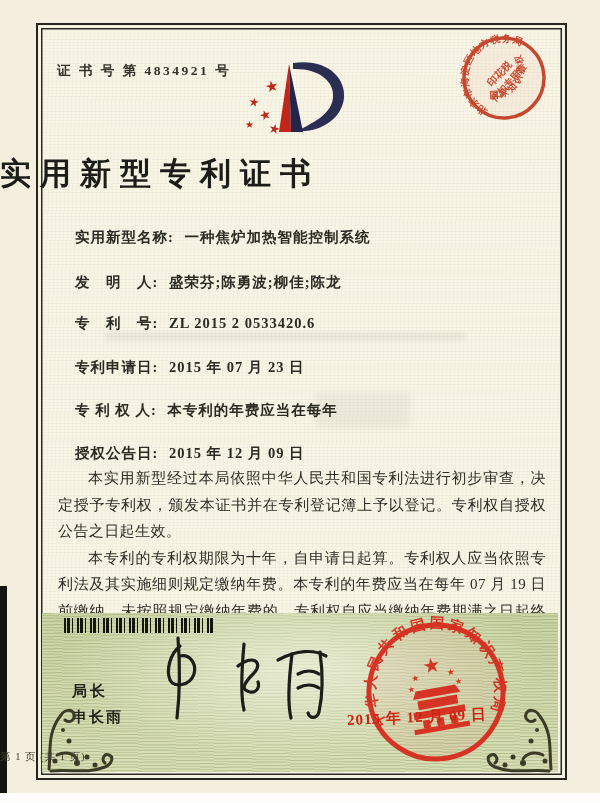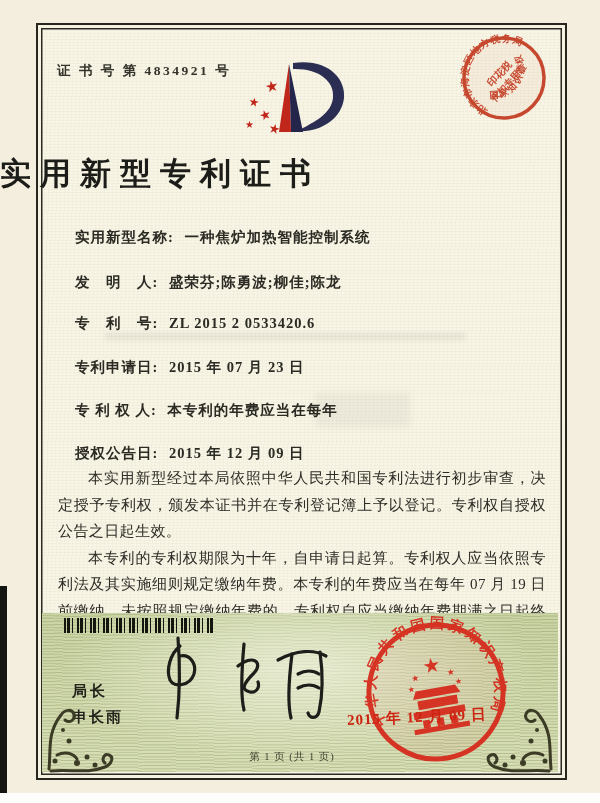--- a/index.html
+++ b/index.html
@@ -42,21 +42,21 @@
            background:repeating-linear-gradient(90deg,#15150f 0 2px,transparent 2px 3px,
              #15150f 3px 6px,transparent 6px 8px,#15150f 8px 9px,transparent 9px 13px);}
   .chief-title{position:absolute;left:72px;top:682px;font-size:15px;font-weight:bold;
                color:#23231c;letter-spacing:3px;font-family:Liberation Sans, sans-serif;}
   .chief-name{position:absolute;left:72px;top:692px;font-size:15px;font-weight:bold;
               color:#23231c;letter-spacing:2px;font-family:"Liberation Sans","DejaVu Sans",sans-serif;margin-top:16px;}
   .signature{position:absolute;left:142px;top:626px;}
   .seal{position:absolute;left:360px;top:616px;}
   .seal-date{position:absolute;left:347px;top:708px;font-size:15px;font-weight:bold;
              color:#cd2411;letter-spacing:1px;transform:rotate(-2.5deg);z-index:6;white-space:nowrap;}
-  .footer{position:absolute;left:0;top:750px;width:584px;text-align:center;
+  .footer{position:absolute;left:0;top:750px;width:584px;text-align:left;
           font-size:10.5px;color:#3f3f2e;letter-spacing:1px;z-index:6;}
   .ornament{position:absolute;z-index:5;}
   .orn-left{left:43px;top:697px;}
   .orn-right{left:479px;top:697px;transform:scaleX(-1);}
   .tax-stamp{position:absolute;left:456px;top:30px;transform:rotate(-47deg);opacity:.92;}
   .seal-svg{opacity:.93;}
 </style>
 </head>
 <body>
 

